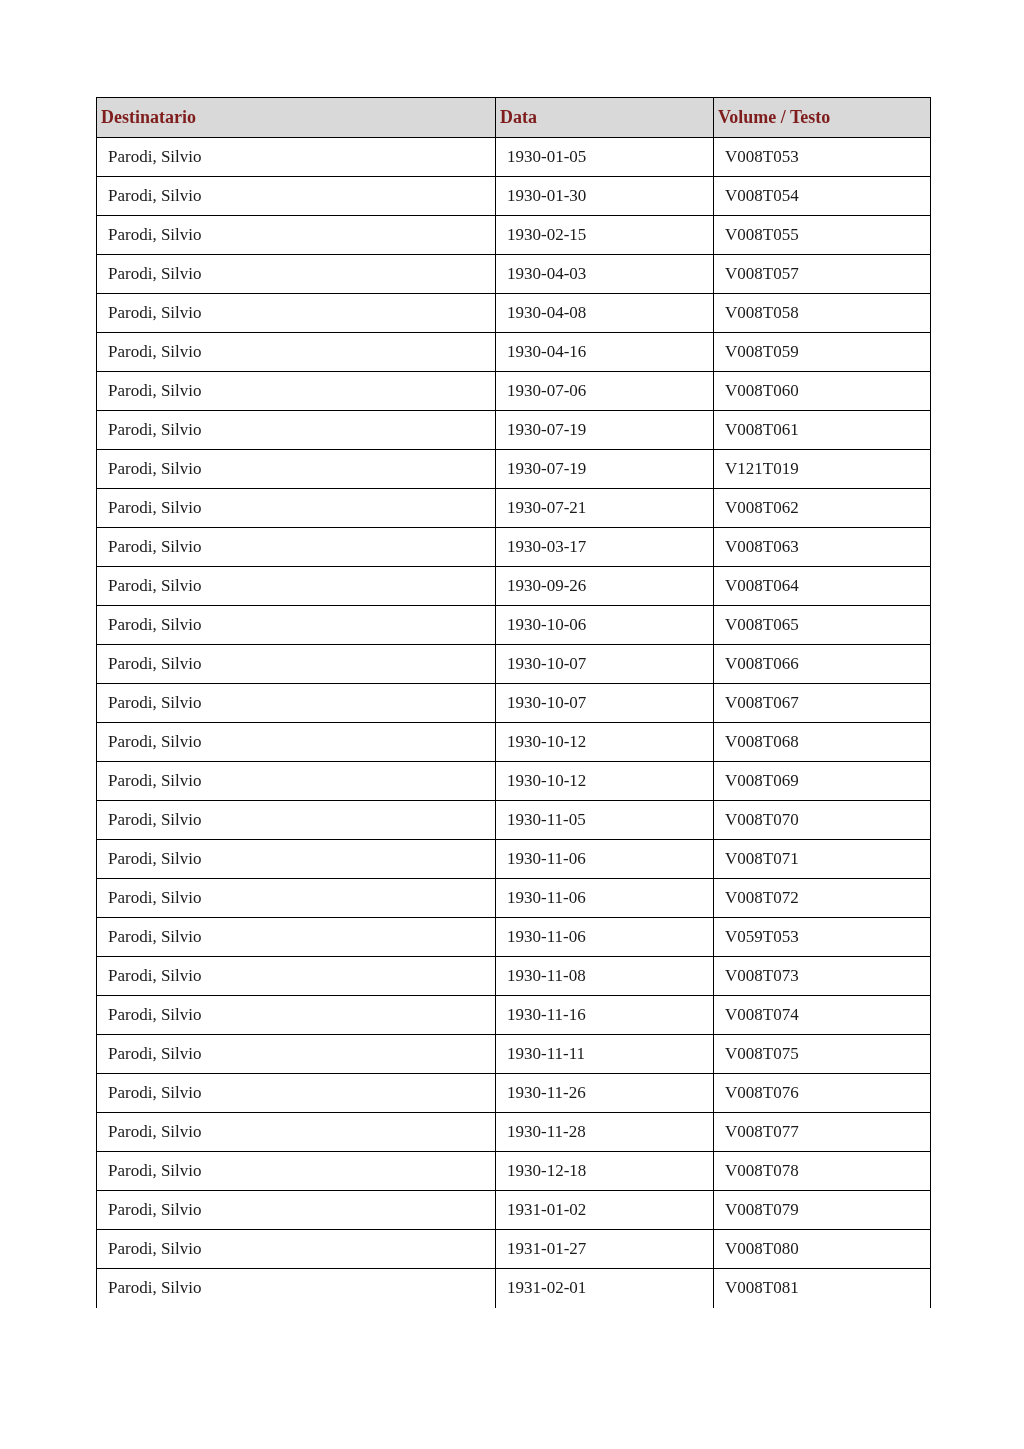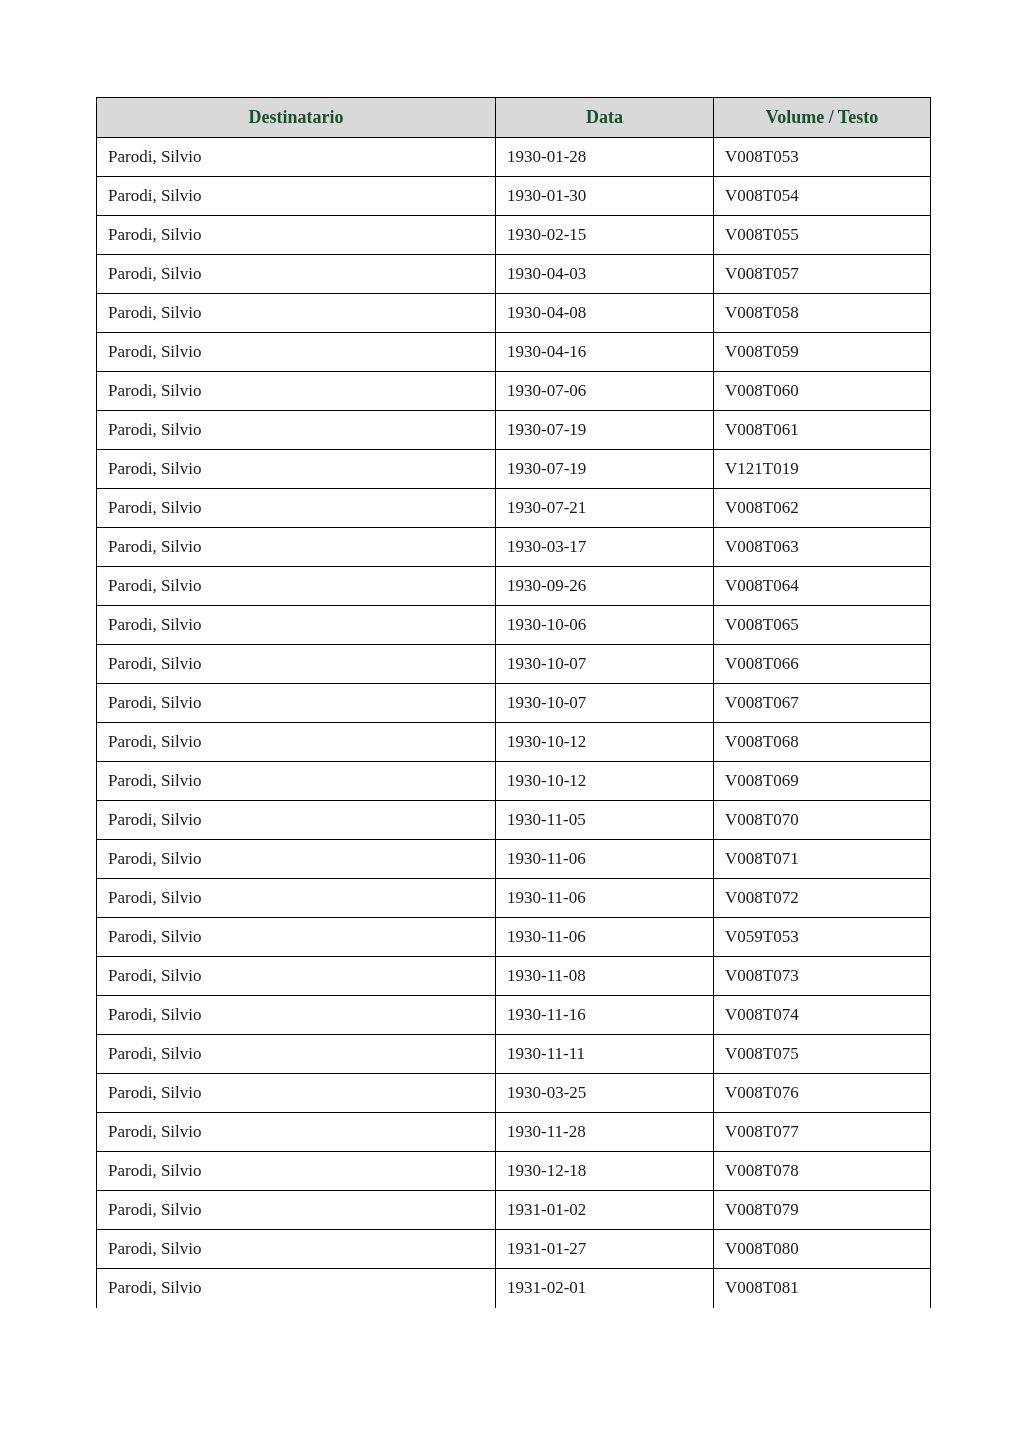--- a/index.html
+++ b/index.html
@@ -30,24 +30,24 @@
   th, td {
     border: 1px solid #000000;
     vertical-align: middle;
     overflow: hidden;
     white-space: nowrap;
   }
   th {
     background: #d9d9d9;
     font-weight: bold;
     font-size: 18px;
-    text-align: center;
+    text-align: left;
     height: 40px;
     padding: 0 4px;
-    color: #14532d;
+    color: #7f1d1d;
   }
   td {
     height: 39px;
     font-size: 17px;
     padding: 0 6px 0 11px;
     text-align: left;
     background: #ffffff;
   }
   
   tbody tr:last-child td { border-bottom: none; }
@@ -65,21 +65,21 @@
     <thead>
       <tr>
         <th>Destinatario</th>
         <th>Data</th>
         <th>Volume / Testo</th>
       </tr>
     </thead>
     <tbody id="table-body">
         <tr>
           <td>Parodi, Silvio</td>
-          <td>1930-01-28</td>
+          <td>1930-01-05</td>
           <td>V008T053</td>
         </tr>
         <tr>
           <td>Parodi, Silvio</td>
           <td>1930-01-30</td>
           <td>V008T054</td>
         </tr>
         <tr>
           <td>Parodi, Silvio</td>
           <td>1930-02-15</td>
@@ -185,21 +185,21 @@
           <td>1930-11-16</td>
           <td>V008T074</td>
         </tr>
         <tr>
           <td>Parodi, Silvio</td>
           <td>1930-11-11</td>
           <td>V008T075</td>
         </tr>
         <tr>
           <td>Parodi, Silvio</td>
-          <td>1930-03-25</td>
+          <td>1930-11-26</td>
           <td>V008T076</td>
         </tr>
         <tr>
           <td>Parodi, Silvio</td>
           <td>1930-11-28</td>
           <td>V008T077</td>
         </tr>
         <tr>
           <td>Parodi, Silvio</td>
           <td>1930-12-18</td>

